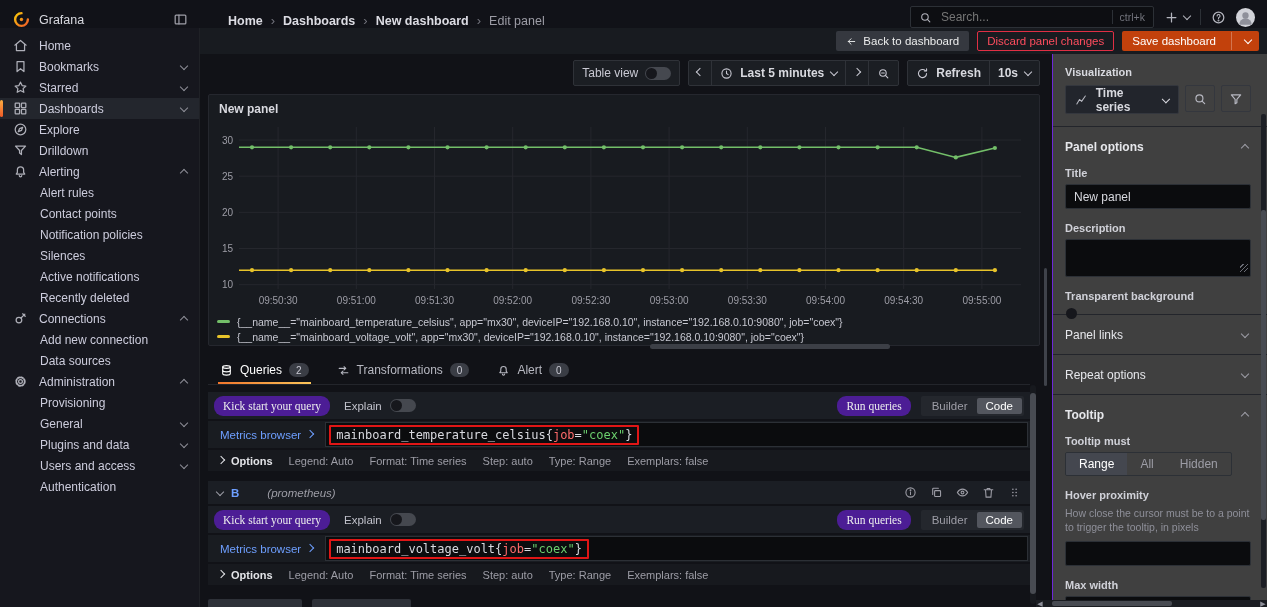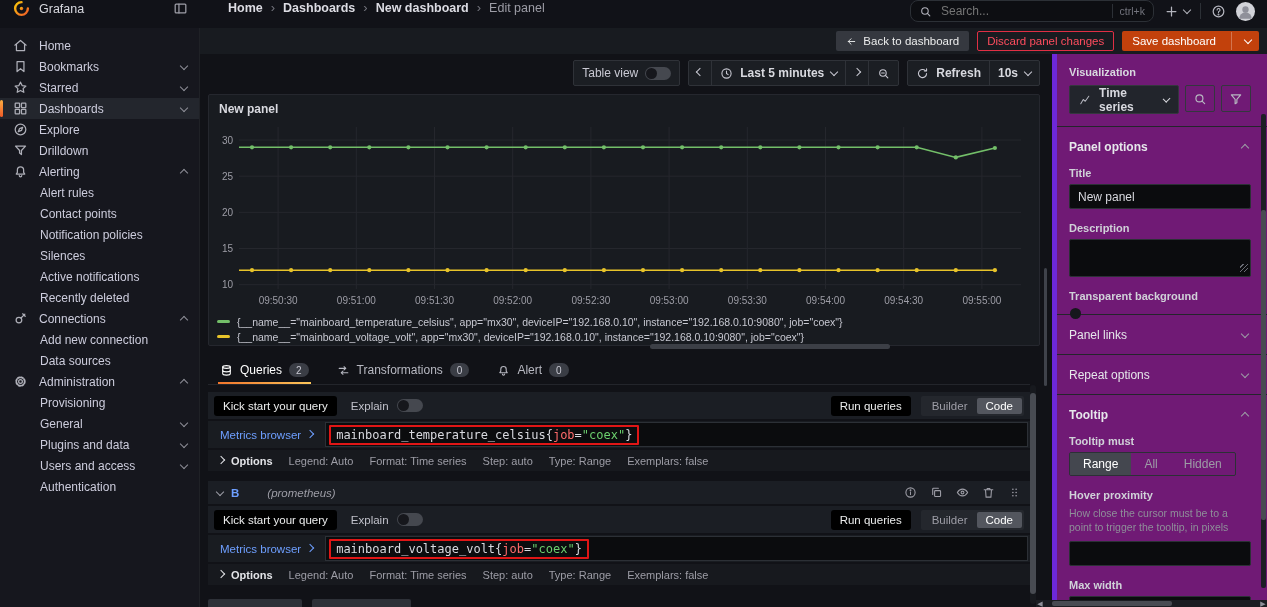--- a/index.html
+++ b/index.html
@@ -5,30 +5,30 @@
   html,body{margin:0;padding:0;background:#0a0b0e;}
   #app{position:relative;width:1267px;height:607px;background:#111217;color:#ccccdc;
        font-family:"Liberation Sans",sans-serif;font-size:12px;overflow:hidden;}
   svg{display:block}
   .chev{display:inline-block;width:5px;height:5px;border-right:1.5px solid currentColor;border-bottom:1.5px solid currentColor;transform:rotate(45deg);margin-top:-2px}
   .chev.up{transform:rotate(-135deg);margin-top:2px}
   .chev.right{transform:rotate(-45deg)}
   .chev.left{transform:rotate(135deg)}
 
   
-  .topnav{position:absolute;top:0;left:0;right:0;height:28px;background:#111218;border-bottom:5px solid #0c4a6e;display:flex;align-items:flex-start}
+  .topnav{position:absolute;top:0;left:0;right:0;height:28px;background:#111218;border-bottom:5px solid #0c4a6e;display:flex;align-items:flex-end}
   .brand{width:200px;box-sizing:border-box;display:flex;align-items:center;gap:9px;padding:0 12px 0 13px}
   .brand-name{color:#d8d9df;font-size:12.5px}
   .panel-toggle{margin-left:auto;color:#9d9da6;width:15px;height:15px}
   .breadcrumb{display:flex;align-items:center;gap:8px;padding-left:28px;font-size:12.5px}
   .crumb{color:#dcdce3;font-weight:600;cursor:pointer}
   .crumb.last{color:#9d9da6;font-weight:400}
   .crumb-sep{color:#73747d;font-size:13px}
   .topnav-right{margin-left:auto;display:flex;align-items:center;gap:10px;padding-right:12px}
-  .searchbox{width:226px;height:20px;display:flex;align-items:center;gap:7px;background:#0d0e12;border:1px solid #2c3036;border-radius:8px;padding:0 8px;color:#85868f}
+  .searchbox{width:226px;height:20px;display:flex;align-items:center;gap:7px;background:#0d0e12;border:1px solid #2c3036;border-radius:2px;padding:0 8px;color:#85868f}
   .searchbox input{background:none;border:none;outline:none;color:#9d9da6;font-size:12px;flex:1;width:100px;font-family:"Liberation Sans",sans-serif}
   .kbd{color:#73747d;font-size:10.5px;border-left:1px solid #2c3036;padding-left:7px;height:14px;line-height:14px}
   .tn-icon{width:15px;height:15px;color:#b3b4bd;cursor:pointer}
   .plus-group{display:flex;align-items:center;gap:5px;color:#b3b4bd;cursor:pointer}
   .divider-v{width:1px;height:16px;background:#2c3036}
   .avatar{width:19px;height:19px;border-radius:50%;background:#d2d3d9;color:#5a5c66;display:flex;align-items:center;justify-content:center;overflow:hidden;cursor:pointer}
 
   
   .actionsbar{position:absolute;top:28px;left:200px;right:0;height:26px;background:#181b20;display:flex;align-items:center;justify-content:flex-end;gap:8px;padding:0 8px;box-sizing:border-box}
   .btn{height:20px;border-radius:2px;font-size:11.5px;display:inline-flex;align-items:center;gap:6px;padding:0 9px;border:1px solid transparent;cursor:pointer;font-family:"Liberation Sans",sans-serif}
@@ -77,21 +77,21 @@
   
   .queries{position:absolute;top:356px;left:208px;width:822px;bottom:0;box-sizing:border-box}
   .qtabs{display:flex;gap:24px;border-bottom:1px solid #23252b;height:28px;align-items:stretch;padding-left:10px}
   .qtab{display:flex;align-items:center;gap:7px;position:relative;font-size:12px;color:#b8b9c2;padding:0 2px;cursor:pointer}
   .qtab.active{color:#fff}
   .qtab.active::after{content:'';position:absolute;left:0;right:0;bottom:0;height:2.5px;background:linear-gradient(90deg,#f2762c,#fbc55a)}
   .qtab-icon{width:13px;height:13px;display:flex}
   .qbadge{background:#3a3d45;color:#c9c9d3;font-size:10px;border-radius:9px;padding:1.5px 7px}
   .qblock{margin-top:7px}
   .qrow1{height:27px;background:#1b1e24;display:flex;align-items:center;gap:14px;padding:0 6px}
-  .btn-gray{background:#000000;color:#eceded;font-size:11.5px;font-weight:500;border-radius:3px;padding:4px 9px;border:none;cursor:pointer;font-family:Liberation Sans, sans-serif}
+  .btn-gray{background:#4c1d95;color:#eceded;font-size:11.5px;font-weight:500;border-radius:9px;padding:4px 9px;border:none;cursor:pointer;font-family:Liberation Serif, serif}
   .explain{display:flex;gap:8px;align-items:center;font-size:11.5px;color:#c0c1ca}
   .qrow1-right{margin-left:auto;display:flex;gap:10px;align-items:center}
   .segmented{display:flex;background:#24272d;border-radius:2px;padding:2px;font-size:11.5px}
   .seg{padding:2px 9px;color:#9d9da6;border-radius:2px;cursor:pointer}
   .seg.active{background:#53565e;color:#fff}
   .qrow2{display:flex;align-items:center;height:27px;margin-top:2px;background:#191c21}
   .metrics-browser{color:#6e9fff;font-size:11.5px;padding:0 12px;white-space:nowrap;display:flex;align-items:center;gap:6px;cursor:pointer}
   .code-input{flex:1;align-self:stretch;margin:1px 2px 1px 0;background:#0b0c0e;border:1px solid #2c3036;display:flex;align-items:center;padding:0 3px;font-family:"DejaVu Sans Mono",monospace;font-size:12px;color:#d8d9df;cursor:text}
   .code-hl{display:inline-flex;padding:1px 5px;border:2px solid #e01616;border-radius:1px}
   .tok-metric,.tok-punct{color:#d8d9df}
@@ -106,21 +106,21 @@
   .qhdr-icons{margin-left:auto;display:flex;gap:13px;color:#9d9da6}
   .qhdr-icons .hic{width:13px;height:13px;display:flex;cursor:pointer}
   .qfooter{margin-top:14px;display:flex;gap:10px}
   .btn-dark{background:#2e3138;color:#eceded;border-radius:2px;padding:6px 12px;font-size:11.5px;font-weight:500;display:flex;gap:7px;align-items:center;border:none;cursor:pointer;font-family:"Liberation Sans",sans-serif}
   .plus-ic{width:11px;height:11px;display:flex}
   .q-scroll{position:absolute;left:1030px;top:385px;width:6px;bottom:3px;background:#17191e;border-radius:3px}
   .q-scroll .thumb{position:absolute;top:8px;bottom:10px;left:0;right:0;background:#484b52;border-radius:3px;cursor:pointer}
   .mid-scroll{position:absolute;left:1044px;top:268px;width:3px;height:118px;background:#3f424a;border-radius:2px}
 
   
-  .options{position:absolute;left:1052px;top:54px;right:0;bottom:7px;background:#701a75;border-left:5px solid #6d28d9;box-sizing:border-box;padding:8px 16px 0 12px;overflow:hidden}
+  .options{position:absolute;left:1052px;top:54px;right:0;bottom:7px;background:#404040;border-left:1px solid #6d28d9;box-sizing:border-box;padding:8px 16px 0 12px;overflow:hidden}
   .opt-label{font-size:11px;font-weight:600;color:#d8d9df;margin:4px 0 7px}
   .viz-row{display:flex;gap:6px}
   .viz-select{flex:1;height:27px;background:#22252c;border:1px solid #34373e;border-radius:2px;display:flex;align-items:center;gap:8px;padding:0 9px;font-size:12px;font-weight:600;color:#d8d9df;cursor:pointer}
   .viz-select .vlabel{margin:0 auto}
   .viz-icon{width:14px;height:14px;color:#b7b8c1}
   .sq-btn{width:30px;height:27px;border:1px solid #34373e;border-radius:2px;display:flex;align-items:center;justify-content:center;color:#b7b8c1;background:transparent;cursor:pointer}
   .sq-btn svg{width:14px;height:14px}
   .opt-divider{height:1px;background:#23252b;margin:12px -16px 0 -12px}
   .sec-hdr{display:flex;align-items:center;margin-top:13px;font-size:12px;font-weight:600;color:#e6e7eb;cursor:pointer}
   .sec-hdr .chev{margin-left:auto;color:#9d9da6;margin-right:3px}

